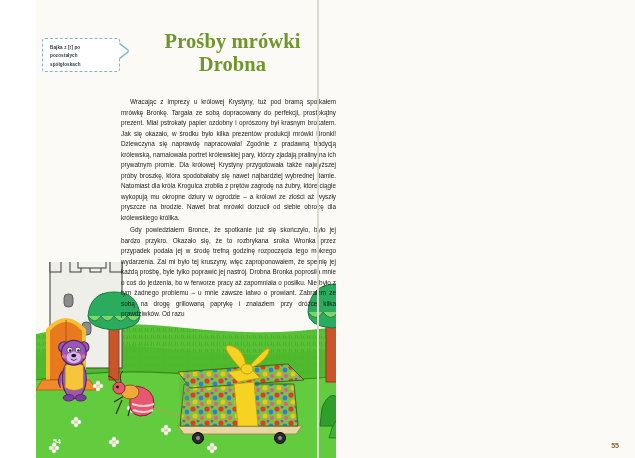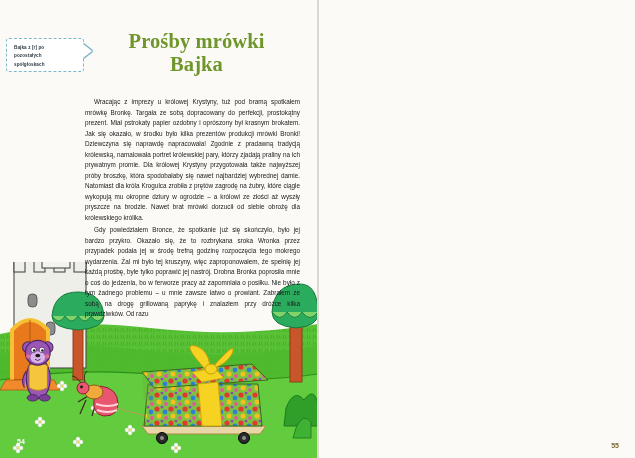--- a/index.html
+++ b/index.html
@@ -4,21 +4,21 @@
 <style>
   * { box-sizing: border-box; }
   html, body { margin:0; padding:0; }
   body {
     width:635px; height:458px;
     background:#ffffff;
     font-family:"Liberation Sans", sans-serif;
     overflow:hidden;
     position:relative;
   }
-  .spread { position:absolute; inset:0; display:flex; }
+  .spread { position:absolute; inset:0; display:flex;padding-left:36px; }
   .page { position:relative; height:458px; overflow:hidden; background:#fbfaf6; }
   .page-left  { width:318px; }
   .page-right { width:317px; }
   .gutter { position:absolute; left:317px; top:0; width:2px; height:458px;
             background:linear-gradient(to right,#e6e4dc,#cfcdc4,#e6e4dc); z-index:40; }
 
   
   .callout {
     position:absolute; left:6px; top:38px; width:78px; height:34px;
     border:1px dashed #7fb6c9; border-radius:3px; background:#ffffff;
@@ -266,21 +266,21 @@
       <div class="callout-text">
         <span>Bajka z [r] po</span><br>
         <span>pozostałych</span><br>
         <span>spółgłoskach</span>
       </div>
     </div>
     <div class="callout-tip"></div>
 
     <div class="title">
       <span>Prośby mrówki</span>
-      <span class="l2">Bajka</span>
+      <span class="l2">Drobna</span>
     </div>
 
     <div class="col-left">
       <p>Wracając z imprezy u królowej Krystyny, tuż pod bramą spotkałem mrówkę Bronkę. Targała ze sobą dopracowany do perfekcji, prostokątny prezent. Miał pstrokaty papier ozdobny i oprószony był krasnym brokatem. Jak się okazało, w środku było kilka prezentów produkcji mrówki Bronki! Dziewczyna się naprawdę napracowała! Zgodnie z pradawną tradycją królewską, namalowała portret królewskiej pary, którzy zjadają praliny na ich prywatnym promie. Dla królowej Krystyny przygotowała także najwyższej próby broszkę, która spodobałaby się nawet najbardziej wybrednej damie. Natomiast dla króla Krogulca zrobiła z prętów zagrodę na żubry, które ciągle wykopują mu okropne dziury w ogrodzie – a królowi ze złości aż wyszły pryszcze na brodzie. Nawet brat mrówki dorzucił od siebie obrożę dla królewskiego królika.</p>
       <p>Gdy powiedziałem Bronce, że spotkanie już się skończyło, było jej bardzo przykro. Okazało się, że to rozbrykana sroka Wronka przez przypadek podała jej w środę trefną godzinę rozpoczęcia tego mokrego wydarzenia. Żal mi było tej kruszyny, więc zaproponowałem, że spełnię jej każdą prośbę, byle tylko poprawić jej nastrój. Drobna Bronka poprosiła mnie o coś do jedzenia, bo w ferworze pracy aż zapomniała o posiłku. Nie było z tym żadnego problemu – u mnie zawsze łatwo o prowiant. Zabrałem ze sobą na drogę grillowaną paprykę i znalazłem przy dróżce kilka prawdziwków. Od razu</p>
     </div>
 
     <div class="pageno pageno-l">54</div>
   </div>
 

